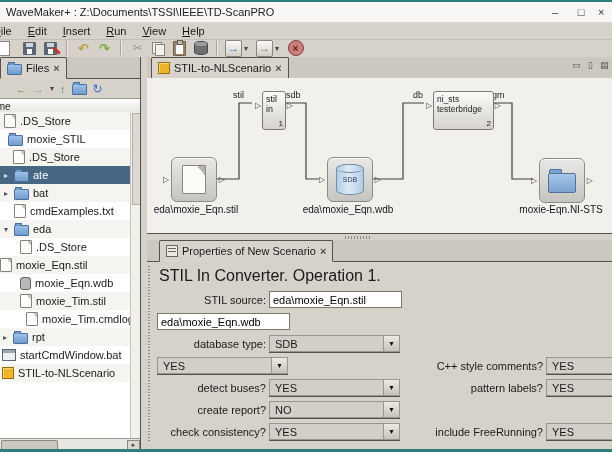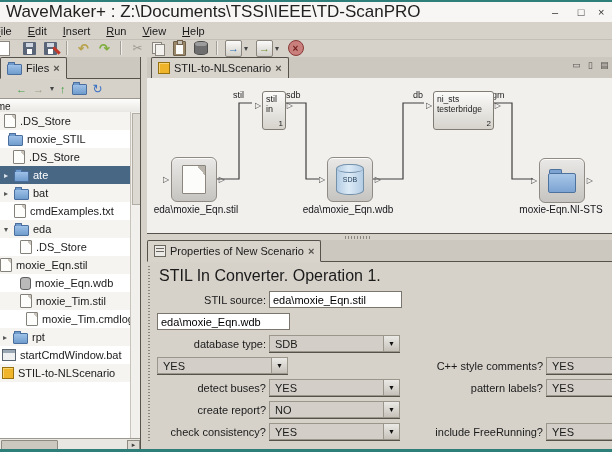--- a/index.html
+++ b/index.html
@@ -3,21 +3,21 @@
 <meta charset="utf-8">
 <style>
   html,body{margin:0;padding:0;background:#888;}
   #window{position:relative;width:612px;height:452px;overflow:hidden;
     background:#d6d2ca;font-family:"Liberation Sans",sans-serif;font-size:11px;color:#1a1a1a;}
   
   .top-edge{position:absolute;left:0;top:0;width:612px;height:2px;background:#2e7e79;}
   .bottom-edge{position:absolute;left:0;bottom:0;width:612px;height:3px;background:#2e7e79;}
   .titlebar{position:absolute;left:0;top:2px;width:612px;height:20px;background:#f7f6f4;
     display:flex;align-items:center;}
-  .title-text{margin-left:6px;font-size:17px;color:#222;white-space:nowrap;}
+  .title-text{margin-left:6px;font-size:11px;color:#222;white-space:nowrap;}
   .win-controls{position:absolute;right:0;top:0;height:20px;display:flex;}
   .win-btn{width:26px;height:20px;display:flex;align-items:center;justify-content:center;
     font-size:11px;color:#333;}
   .win-btn.close{width:14px;overflow:hidden;justify-content:flex-start;padding-left:4px;}
   .menubar{position:absolute;left:0;top:22px;width:612px;height:17px;display:flex;
     align-items:center;gap:0;border-bottom:1px solid #c3bfb7;}
   .mi{padding:1px 8px;white-space:nowrap;}
   .mi.cut{margin-left:-14px;}
   .mi u{text-decoration:underline;}
   
@@ -128,21 +128,21 @@
     background:#7ca3d2;border:1px solid #4e729e;border-bottom:none;border-radius:2px 2px 0 0;}
   .nlabel{position:absolute;width:110px;text-align:center;font-size:10px;color:#15151a;}
   .wlabel{position:absolute;font-size:9px;color:#222;}
   
   .hsplit{position:absolute;left:0;top:176px;right:0;height:7px;background:#d6d2ca;
     border-top:1px solid #55524c;border-bottom:1px solid #55524c;}
   .hsplit .dots{position:absolute;left:198px;top:2px;width:26px;height:3px;
     background:repeating-linear-gradient(90deg,#8a867e 0 1px,transparent 1px 3px);}
   .props{position:absolute;left:0;top:183px;right:0;bottom:0;background:#d6d2ca;overflow:hidden;}
   .props .tabbar{background:#ccc8c0;}
-  .props .tab{margin-left:0;}
+  .props .tab{margin-left:12px;}
   .grip-v{position:absolute;left:1px;top:26px;bottom:6px;width:2px;
     background:repeating-linear-gradient(#8a867e 0 1px,transparent 1px 3px);}
   .ptab-ic{width:10px;height:10px;border:1px solid #6a665e;background:#eceae6;position:relative;}
   .ptab-ic::before{content:"";position:absolute;left:1px;top:2px;right:1px;height:1px;background:#6a665e;
     box-shadow:0 3px 0 #6a665e;}
   .desc{margin:5px 0 6px 12px;font-size:16px;}
   .frow{display:flex;align-items:center;width:520px;margin:0 0 5px 10px;height:17px;}
   .flabel{width:109px;text-align:right;margin-right:3px;white-space:nowrap;flex:0 0 auto;}
   .flabel2{flex:1;text-align:right;margin-right:3px;white-space:nowrap;}
   .tfield{width:125px;height:15px;border:1px solid #7a766e;background:#fff;

